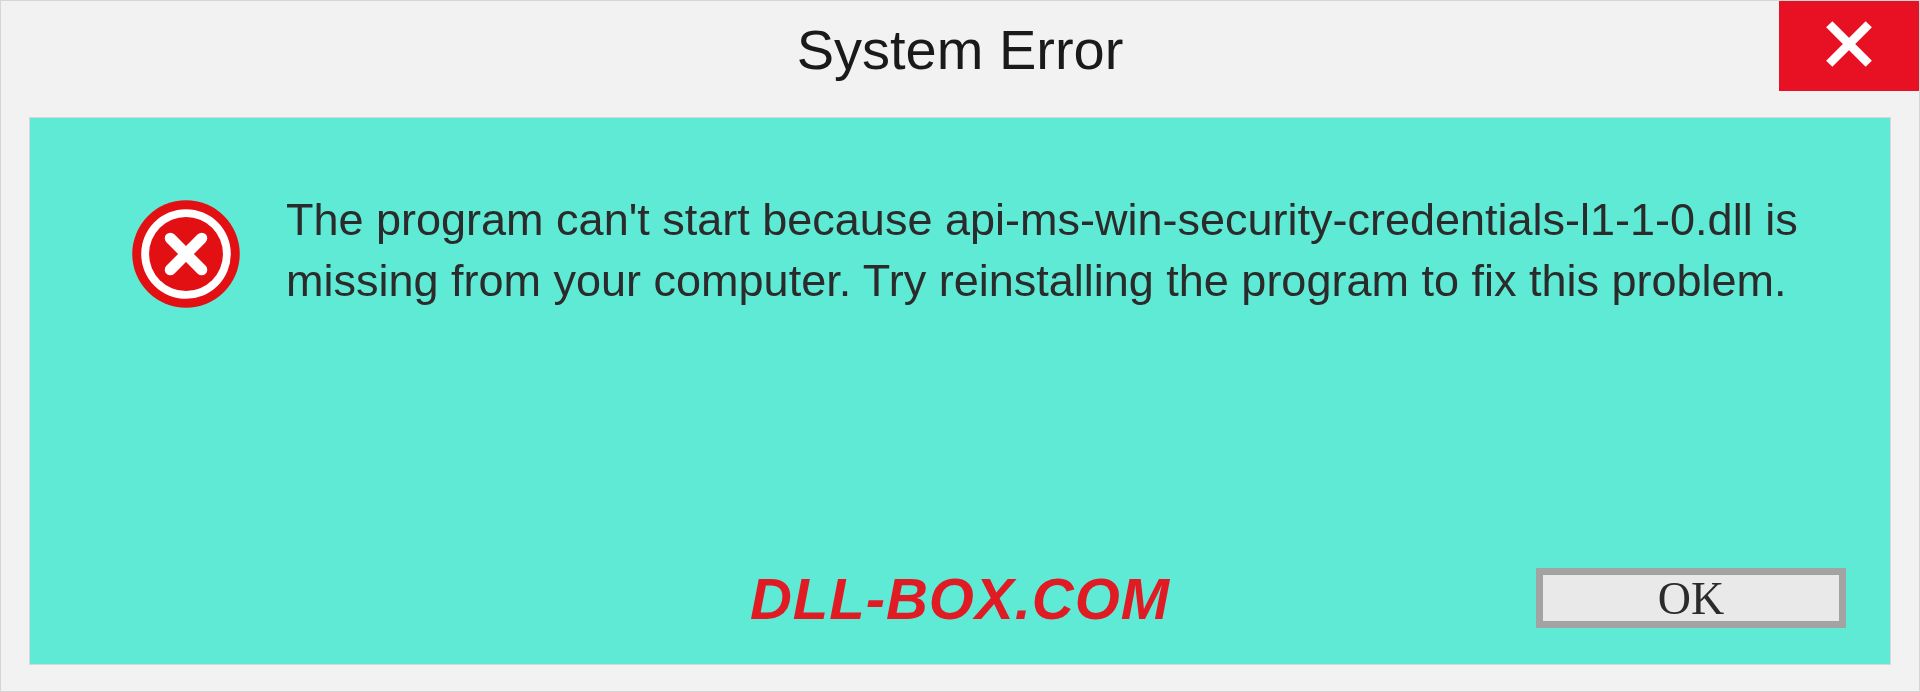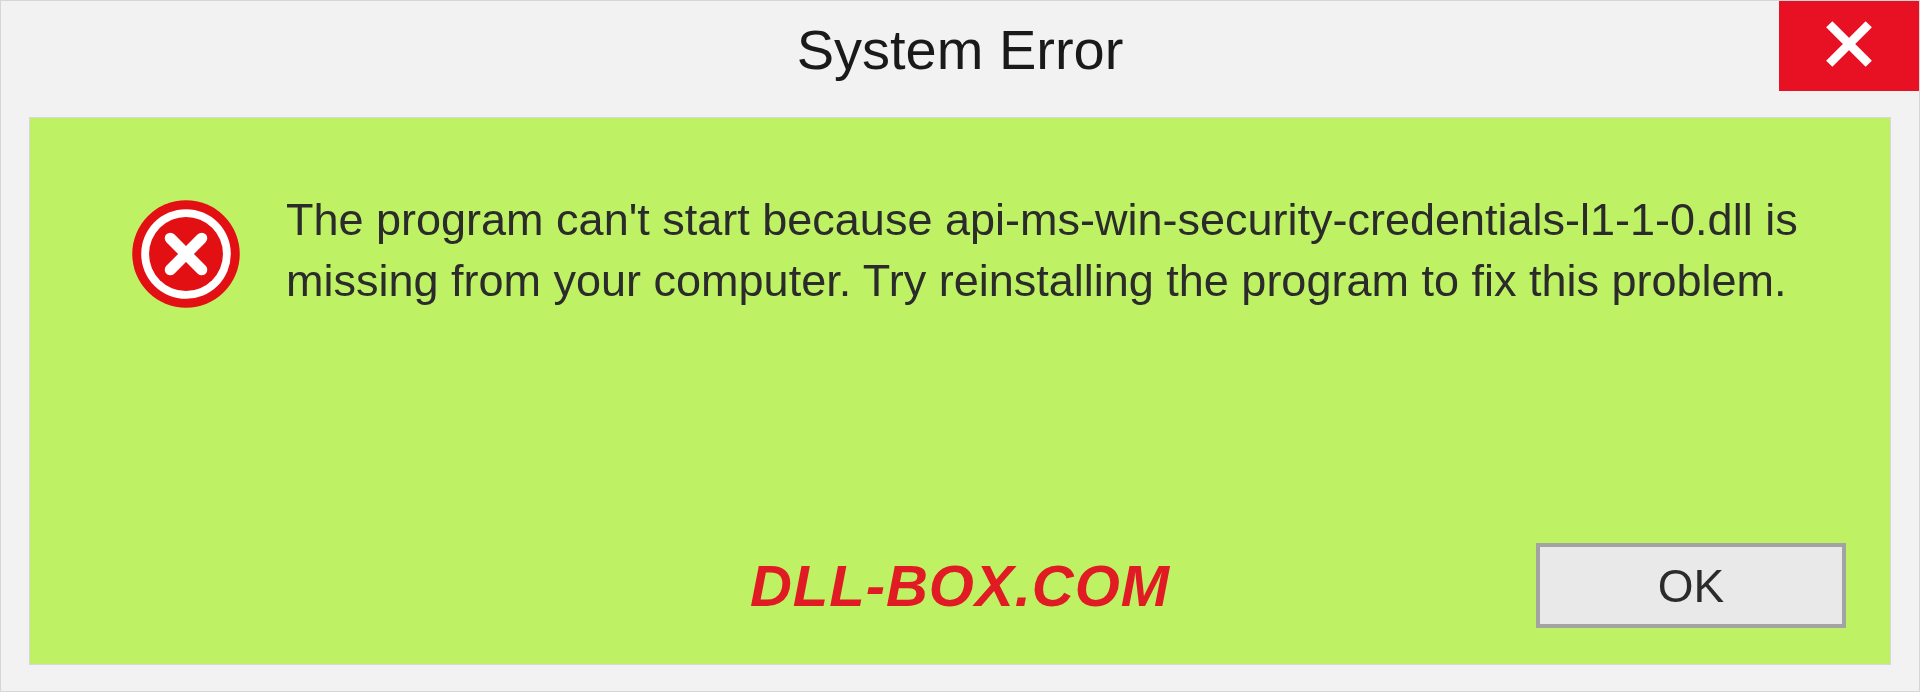--- a/index.html
+++ b/index.html
@@ -39,21 +39,21 @@
       align-items: center;
       justify-content: center;
       cursor: pointer;
     }
     .close-btn svg {
       width: 50px;
       height: 50px;
     }
     .content-panel {
       margin: 20px 28px 28px 28px;
-      background: #bef264;
+      background: #5eead4;
       border: 1px solid #d8d8d8;
       height: 548px;
       position: relative;
       display: flex;
       flex-direction: column;
     }
     .message-row {
       display: flex;
       align-items: flex-start;
       padding: 72px 60px 20px 100px;
@@ -89,30 +89,30 @@
       transform: translateX(-50%);
       font-size: 58px;
       font-weight: 800;
       font-style: italic;
       color: #e01b24;
       letter-spacing: 1px;
       white-space: nowrap;
     }
     .ok-btn {
       width: 310px;
-      height: 85px;
+      height: 60px;
       background: #e9e9e9;
-      border: 4px solid #a3a3a3;
+      border: 7px solid #a3a3a3;
       font-size: 46px;
       color: #2b2b2b;
       display: flex;
       align-items: center;
       justify-content: center;
       cursor: pointer;
-      font-family: Liberation Sans, sans-serif;
+      font-family: Liberation Serif, serif;
     }
   </style>
 </head>
 <body>
 
 <div class="titlebar">
   <div class="title">System Error</div>
   <div class="close-btn">
     <span>
       <svg viewBox="0 0 24 24">

